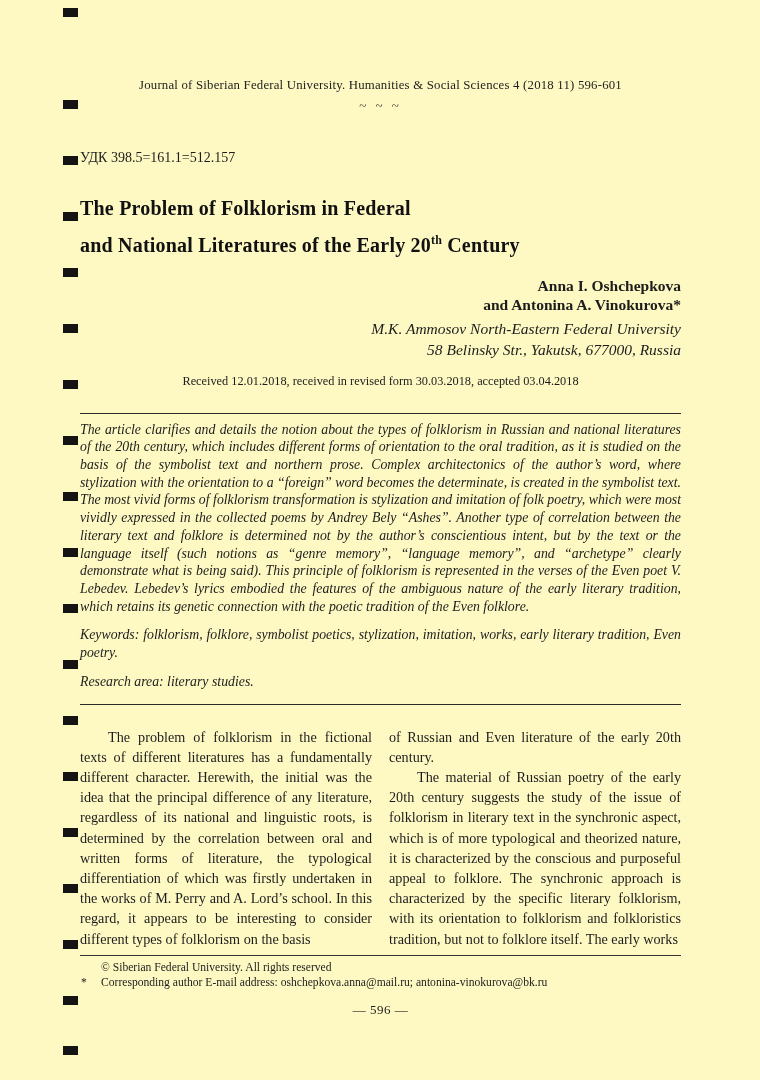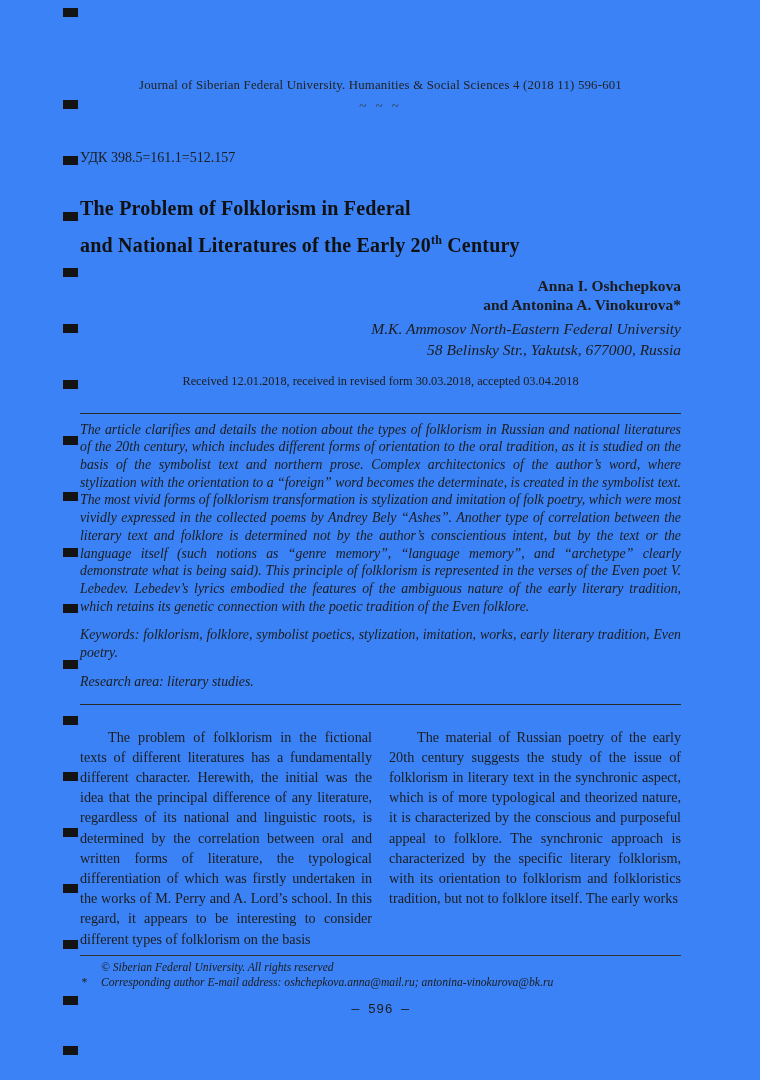--- a/index.html
+++ b/index.html
@@ -7,21 +7,21 @@
     width: 760px; height: 1080px;
     background: #f4f4f2;
     font-family: "Liberation Serif", serif;
     color: #1c1c1c;
     position: relative;
     overflow: hidden;
   }
   .page {
     position: absolute; left: 0; top: 0;
     width: 760px; height: 1080px;
-    background: #3b82f6;
+    background: #fef9c3;
   }
   .scan-mark {
     position: absolute; left: 63px;
     width: 15px; height: 9px;
     background: #141414;
   }
   .content {
     position: absolute; left: 80px; top: 0;
     width: 601px;
   }
@@ -93,30 +93,29 @@
     text-align: justify;
     margin: 0;
   }
   .indent { text-indent: 28px; }
   .footnotes { margin-top: 6px; }
   hr.fn-rule {
     border: none;
     border-top: 1px solid #333;
     margin: 0 0 4px 0;
   }
-  .footnote { font-size: 11.6px; line-height: 15.5px; color: #1c1c1c; font-style: italic; }
+  .footnote { font-size: 11.6px; line-height: 15.5px; color: #1c1c1c; }
   .fn1 { padding-left: 21px; }
   .fn2 { position: relative; padding-left: 21px; }
   .fn-star { position: absolute; left: 1px; top: 0; }
   .page-number {
     text-align: center;
     font-size: 13px;
     margin-top: 11px;
     letter-spacing: 0.5px;
-    font-family: Liberation Mono, monospace;
   }
 </style>
 </head>
 <body>
 
 <div class="page">
 
   <div id="scan-marks">
       <div class="scan-mark" style="top: 8px;"></div>
       <div class="scan-mark" style="top: 100px;"></div>
@@ -174,20 +173,21 @@
 
     <p class="meta-line">Research area: literary studies.</p>
 
     <hr class="rule2">
 
     <div class="columns">
       <div class="col">
         <p class="body-p indent">The problem of folklorism in the fictional texts of different literatures has a fundamentally different character. Herewith, the initial was the idea that the principal difference of any literature, regardless of its national and linguistic roots, is determined by the correlation between oral and written forms of literature, the typological differentiation of which was firstly undertaken in the works of M. Perry and A. Lord’s school. In this regard, it appears to be interesting to consider different types of folklorism on the basis</p>
       </div>
       <div class="col">
+        <p class="body-p">of Russian and Even literature of the early 20th century.</p>
         <p class="body-p indent">The material of Russian poetry of the early 20th century suggests the study of the issue of folklorism in literary text in the synchronic aspect, which is of more typological and theorized nature, it is characterized by the conscious and purposeful appeal to folklore. The synchronic approach is characterized by the specific literary folklorism, with its orientation to folklorism and folkloristics tradition, but not to folklore itself. The early works</p>
       </div>
     </div>
 
     <div class="footnotes">
       <hr class="fn-rule">
       <div class="footnote fn1">© Siberian Federal University. All rights reserved</div>
       <div class="footnote fn2">
         <span class="fn-star">*</span>
         <span>Corresponding author E-mail address: oshchepkova.anna@mail.ru; antonina-vinokurova@bk.ru</span>

